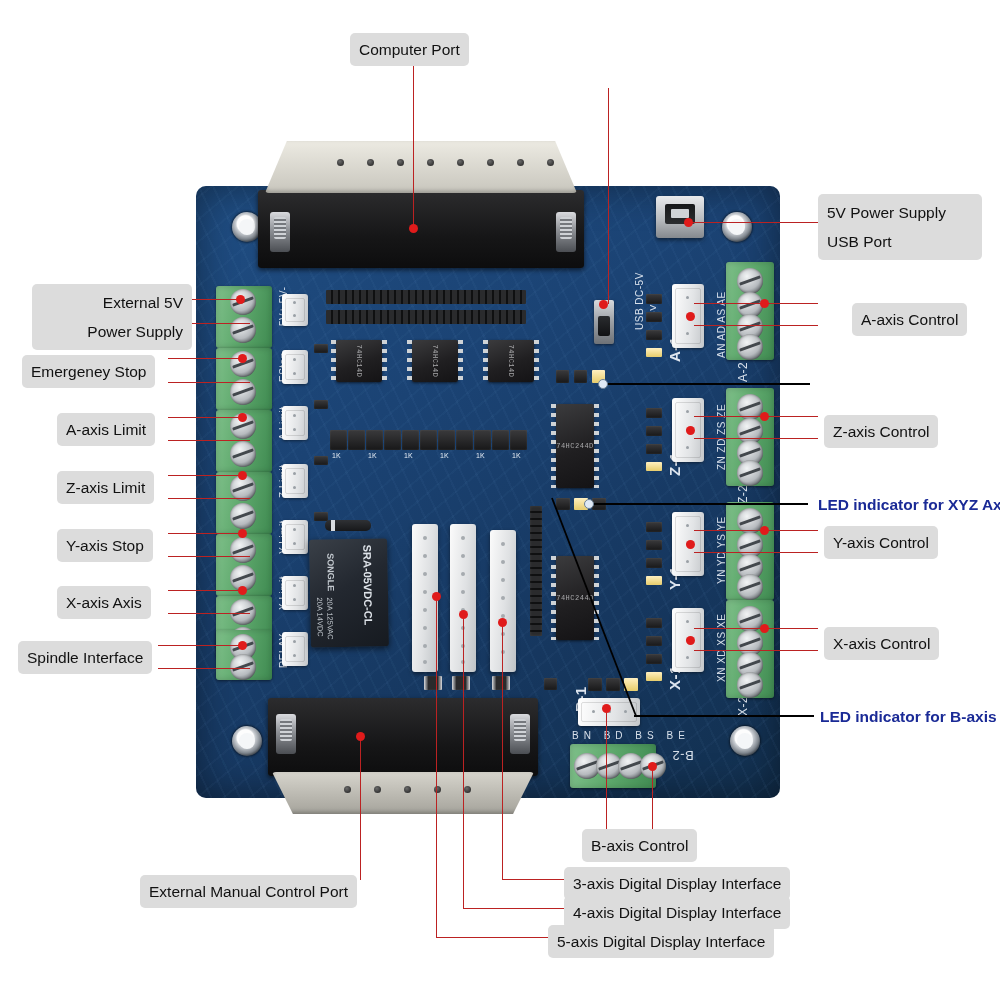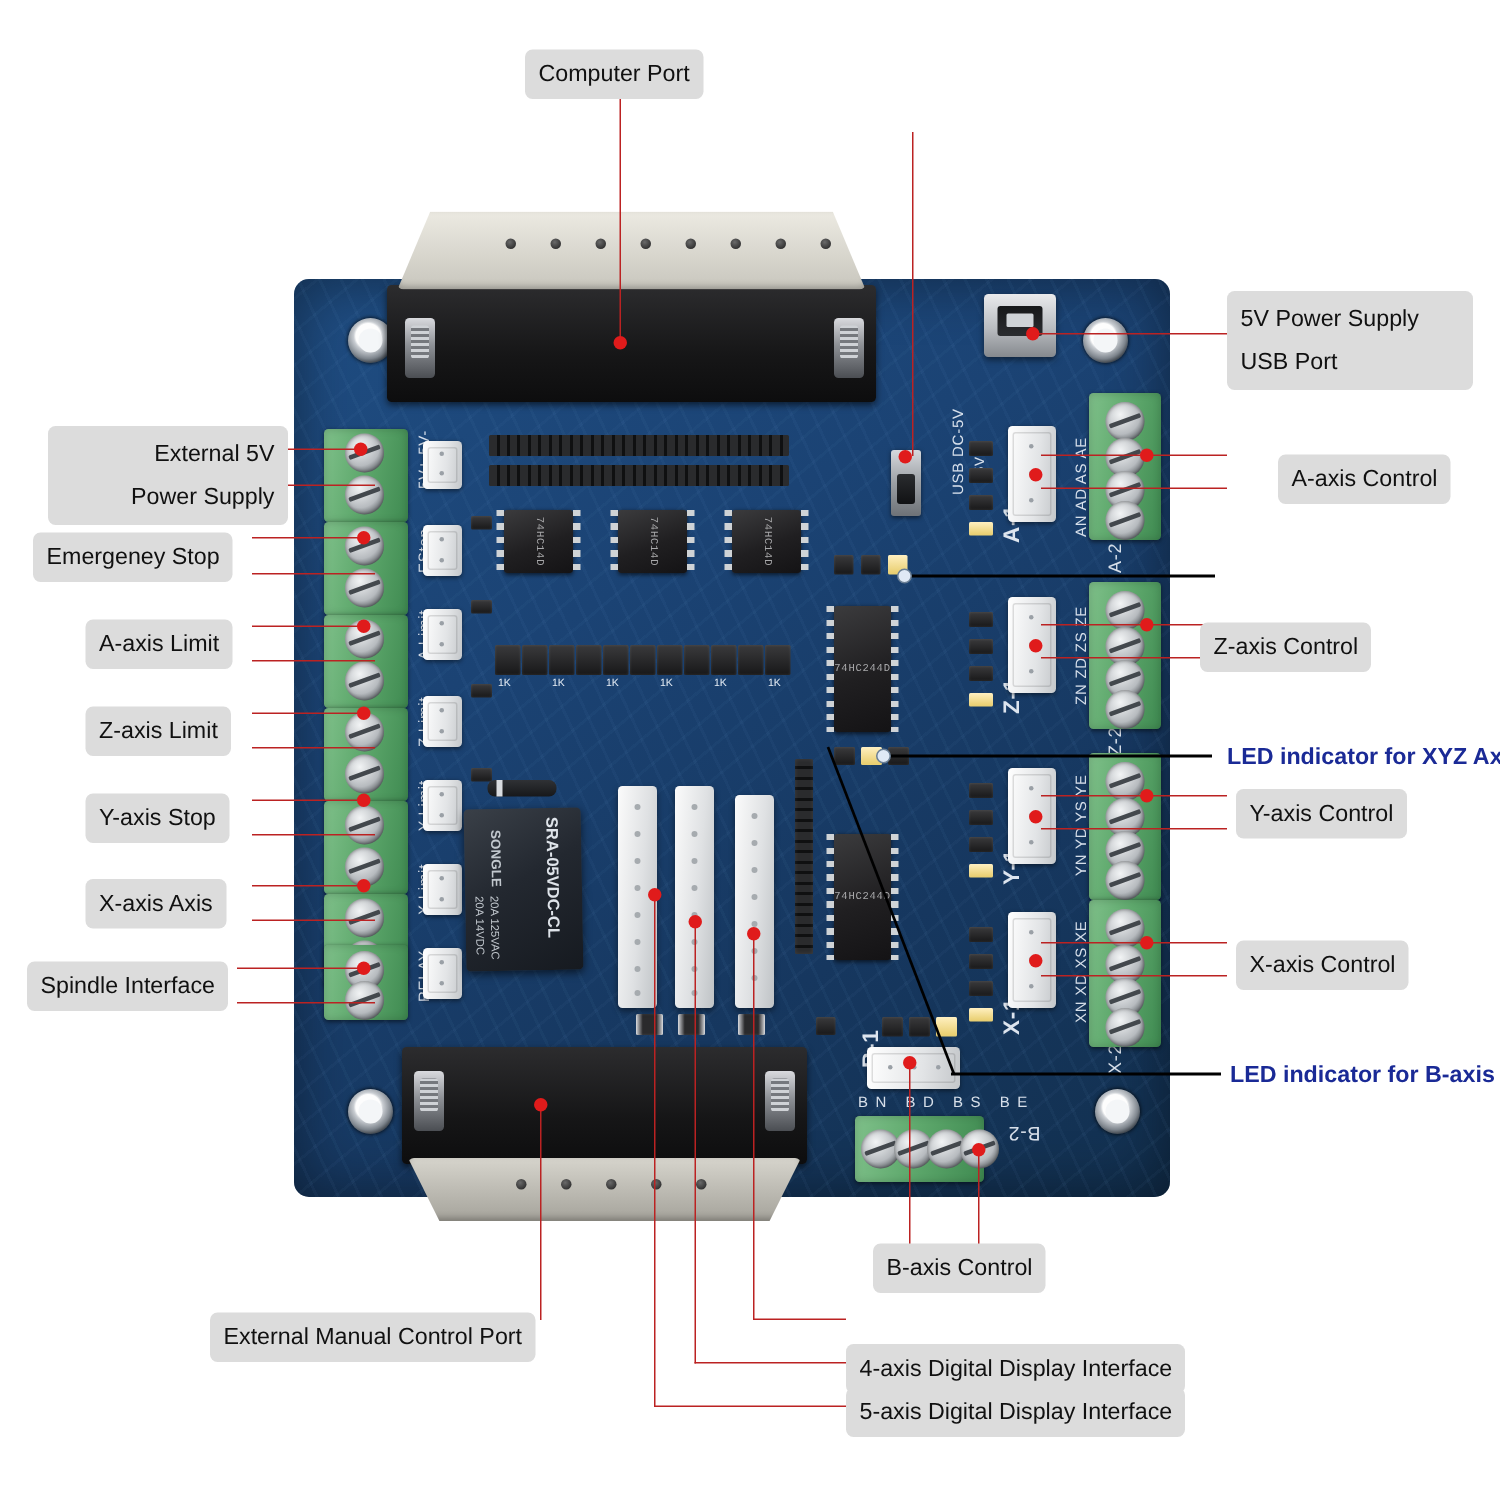--- a/index.html
+++ b/index.html
@@ -569,24 +569,25 @@
   </div>
 
   <div class="lbl" style="left:22px;top:355px;">Emergeney Stop</div>
   <div class="lbl" style="left:57px;top:413px;">A-axis Limit</div>
   <div class="lbl" style="left:57px;top:471px;">Z-axis Limit</div>
   <div class="lbl" style="left:57px;top:529px;">Y-axis Stop</div>
   <div class="lbl" style="left:57px;top:586px;">X-axis Axis</div>
   <div class="lbl" style="left:18px;top:641px;">Spindle Interface</div>
 
   <div class="lbl" style="left:852px;top:303px;">A-axis Control</div>
-  <div class="lbl" style="left:800px;top:415px;">Z-axis Control</div>
+  <div class="lbl" style="left:824px;top:415px;">Z-axis Control</div>
   <div class="lbl blue" style="left:818px;top:492px;">LED indicator for XYZ Axis</div>
   <div class="lbl" style="left:824px;top:526px;">Y-axis Control</div>
   <div class="lbl" style="left:824px;top:627px;">X-axis Control</div>
   <div class="lbl blue" style="left:820px;top:704px;">LED indicator for B-axis</div>
 
   <div class="lbl" style="left:582px;top:829px;">B-axis Control</div>
   <div class="lbl" style="left:140px;top:875px;">External Manual Control Port</div>
+  <div class="lbl" style="left:564px;top:867px;">3-axis Digital Display Interface</div>
   <div class="lbl" style="left:564px;top:896px;">4-axis Digital Display Interface</div>
-  <div class="lbl" style="left:564px;top:925px;text-align:right;">5-axis Digital Display Interface</div>
+  <div class="lbl" style="left:548px;top:925px;text-align:right;">5-axis Digital Display Interface</div>
 
 </div>
 
 </body></html>

